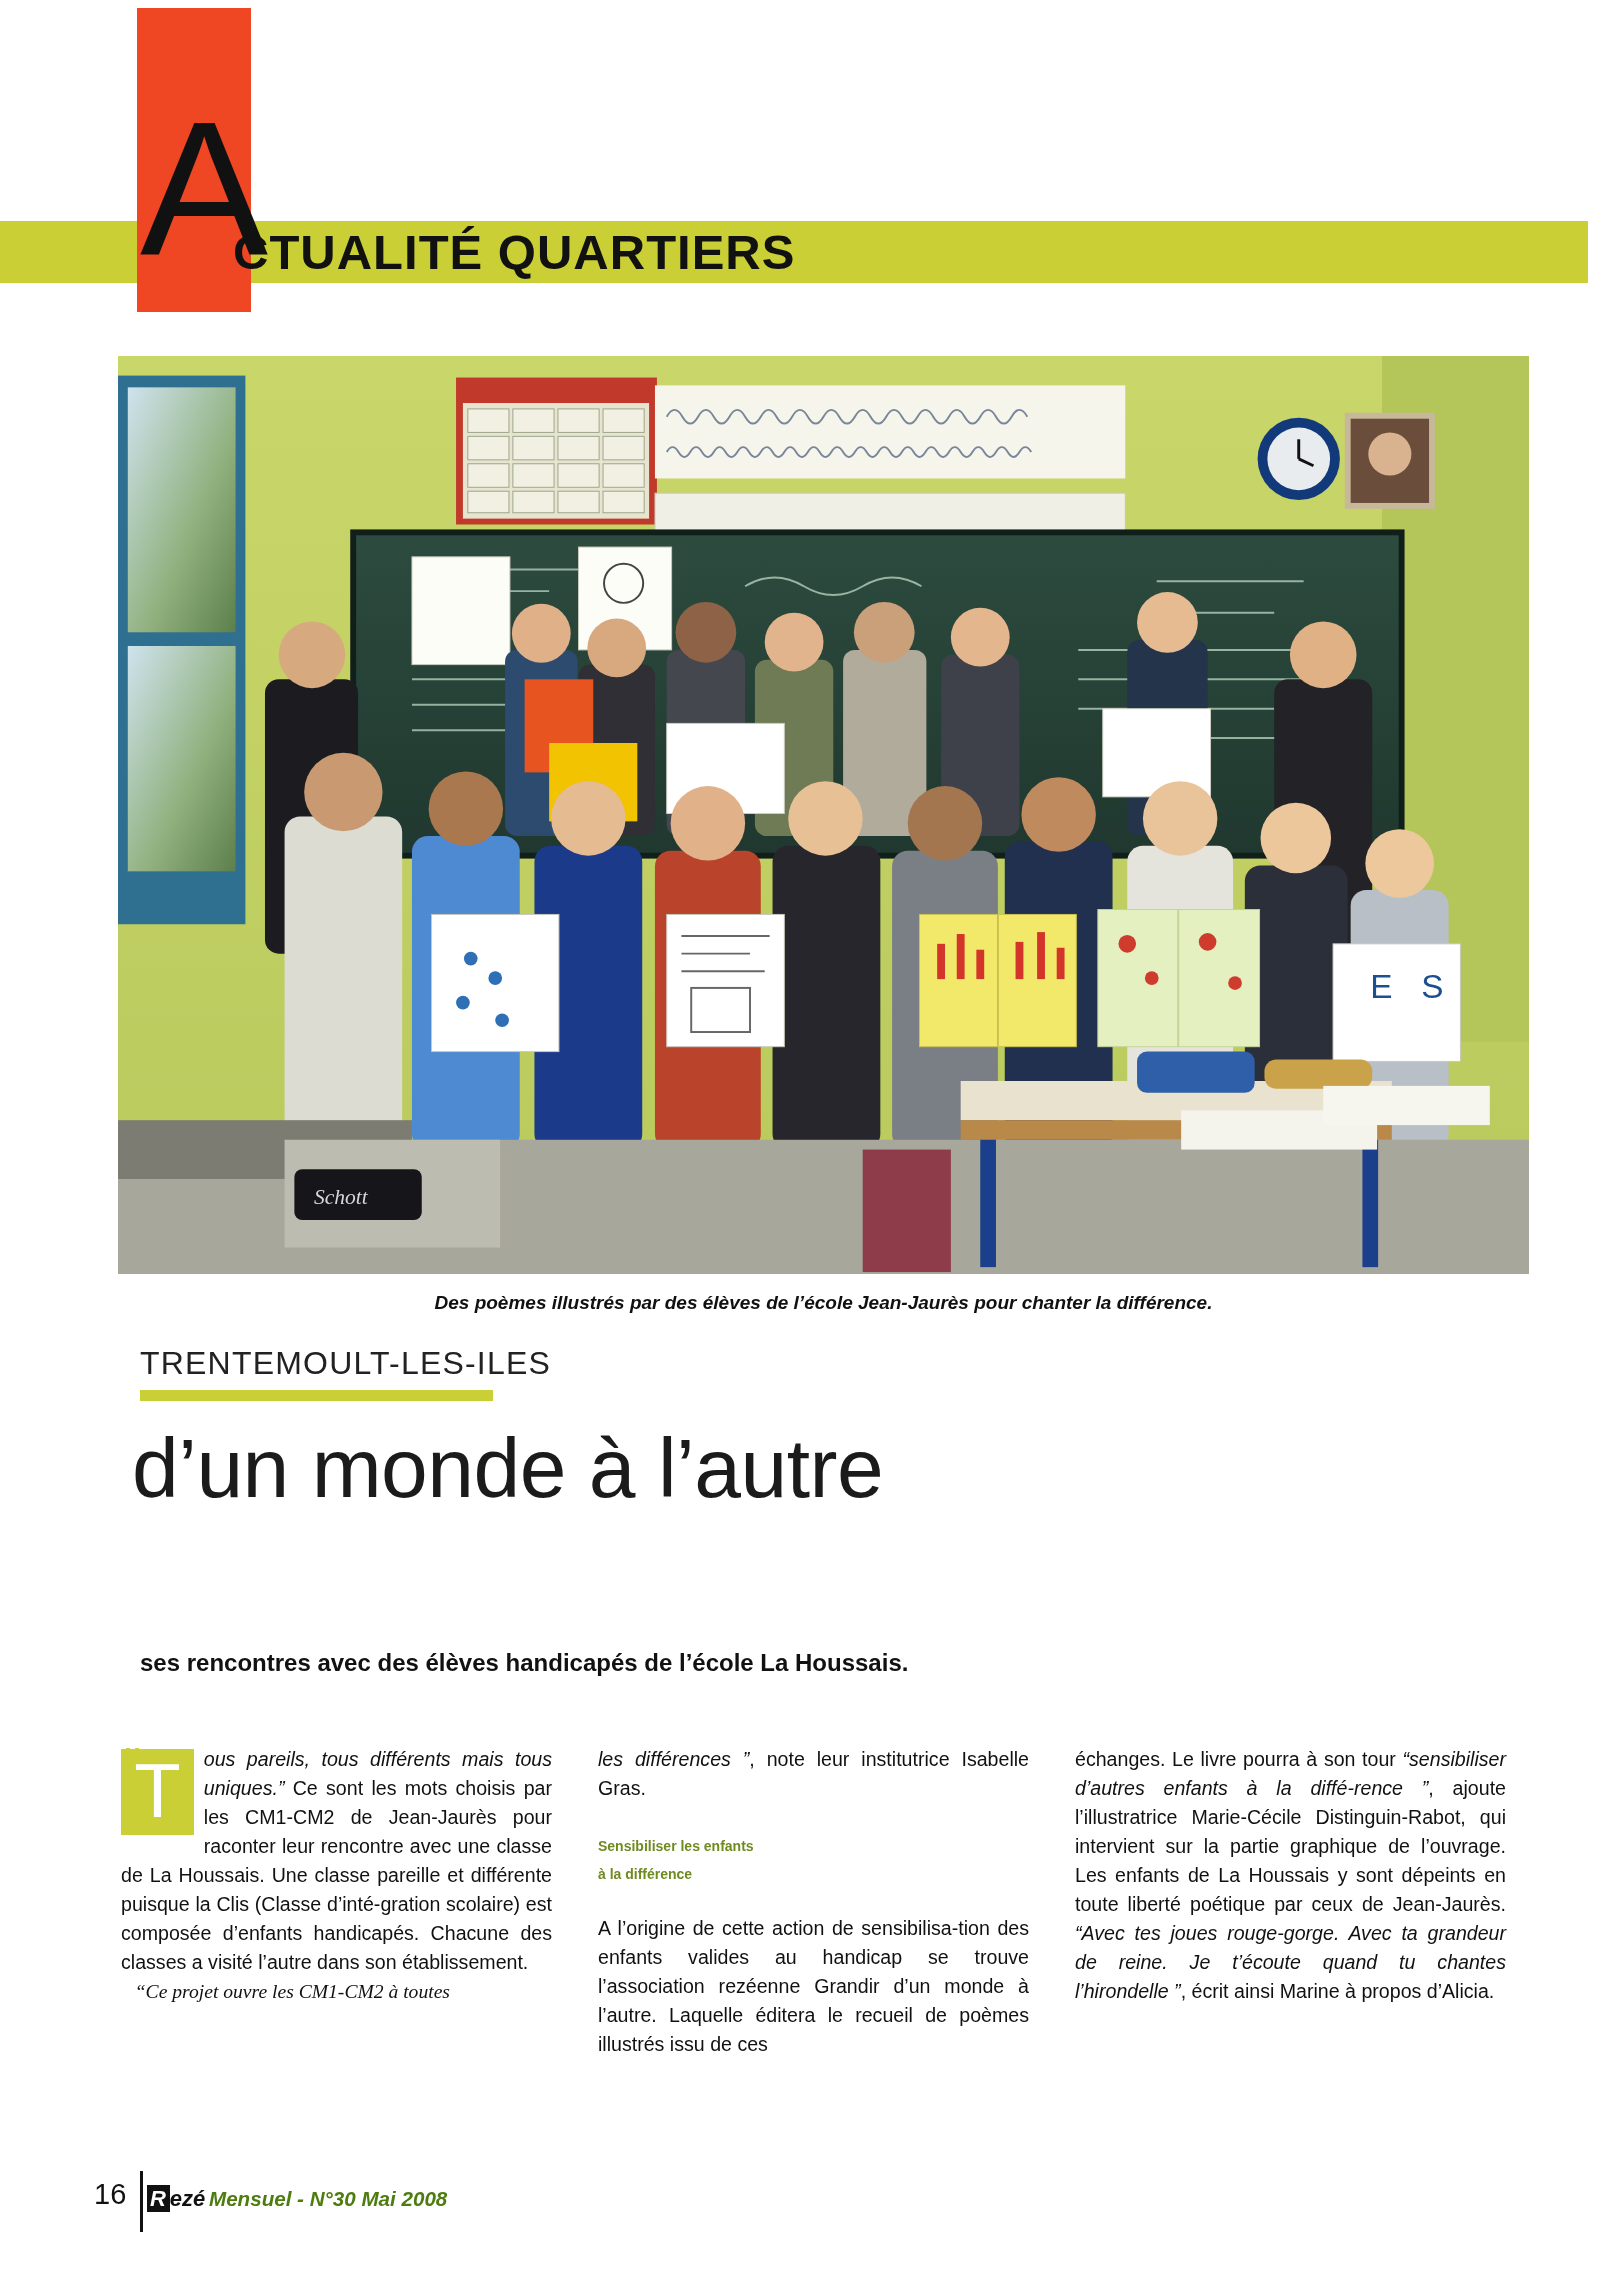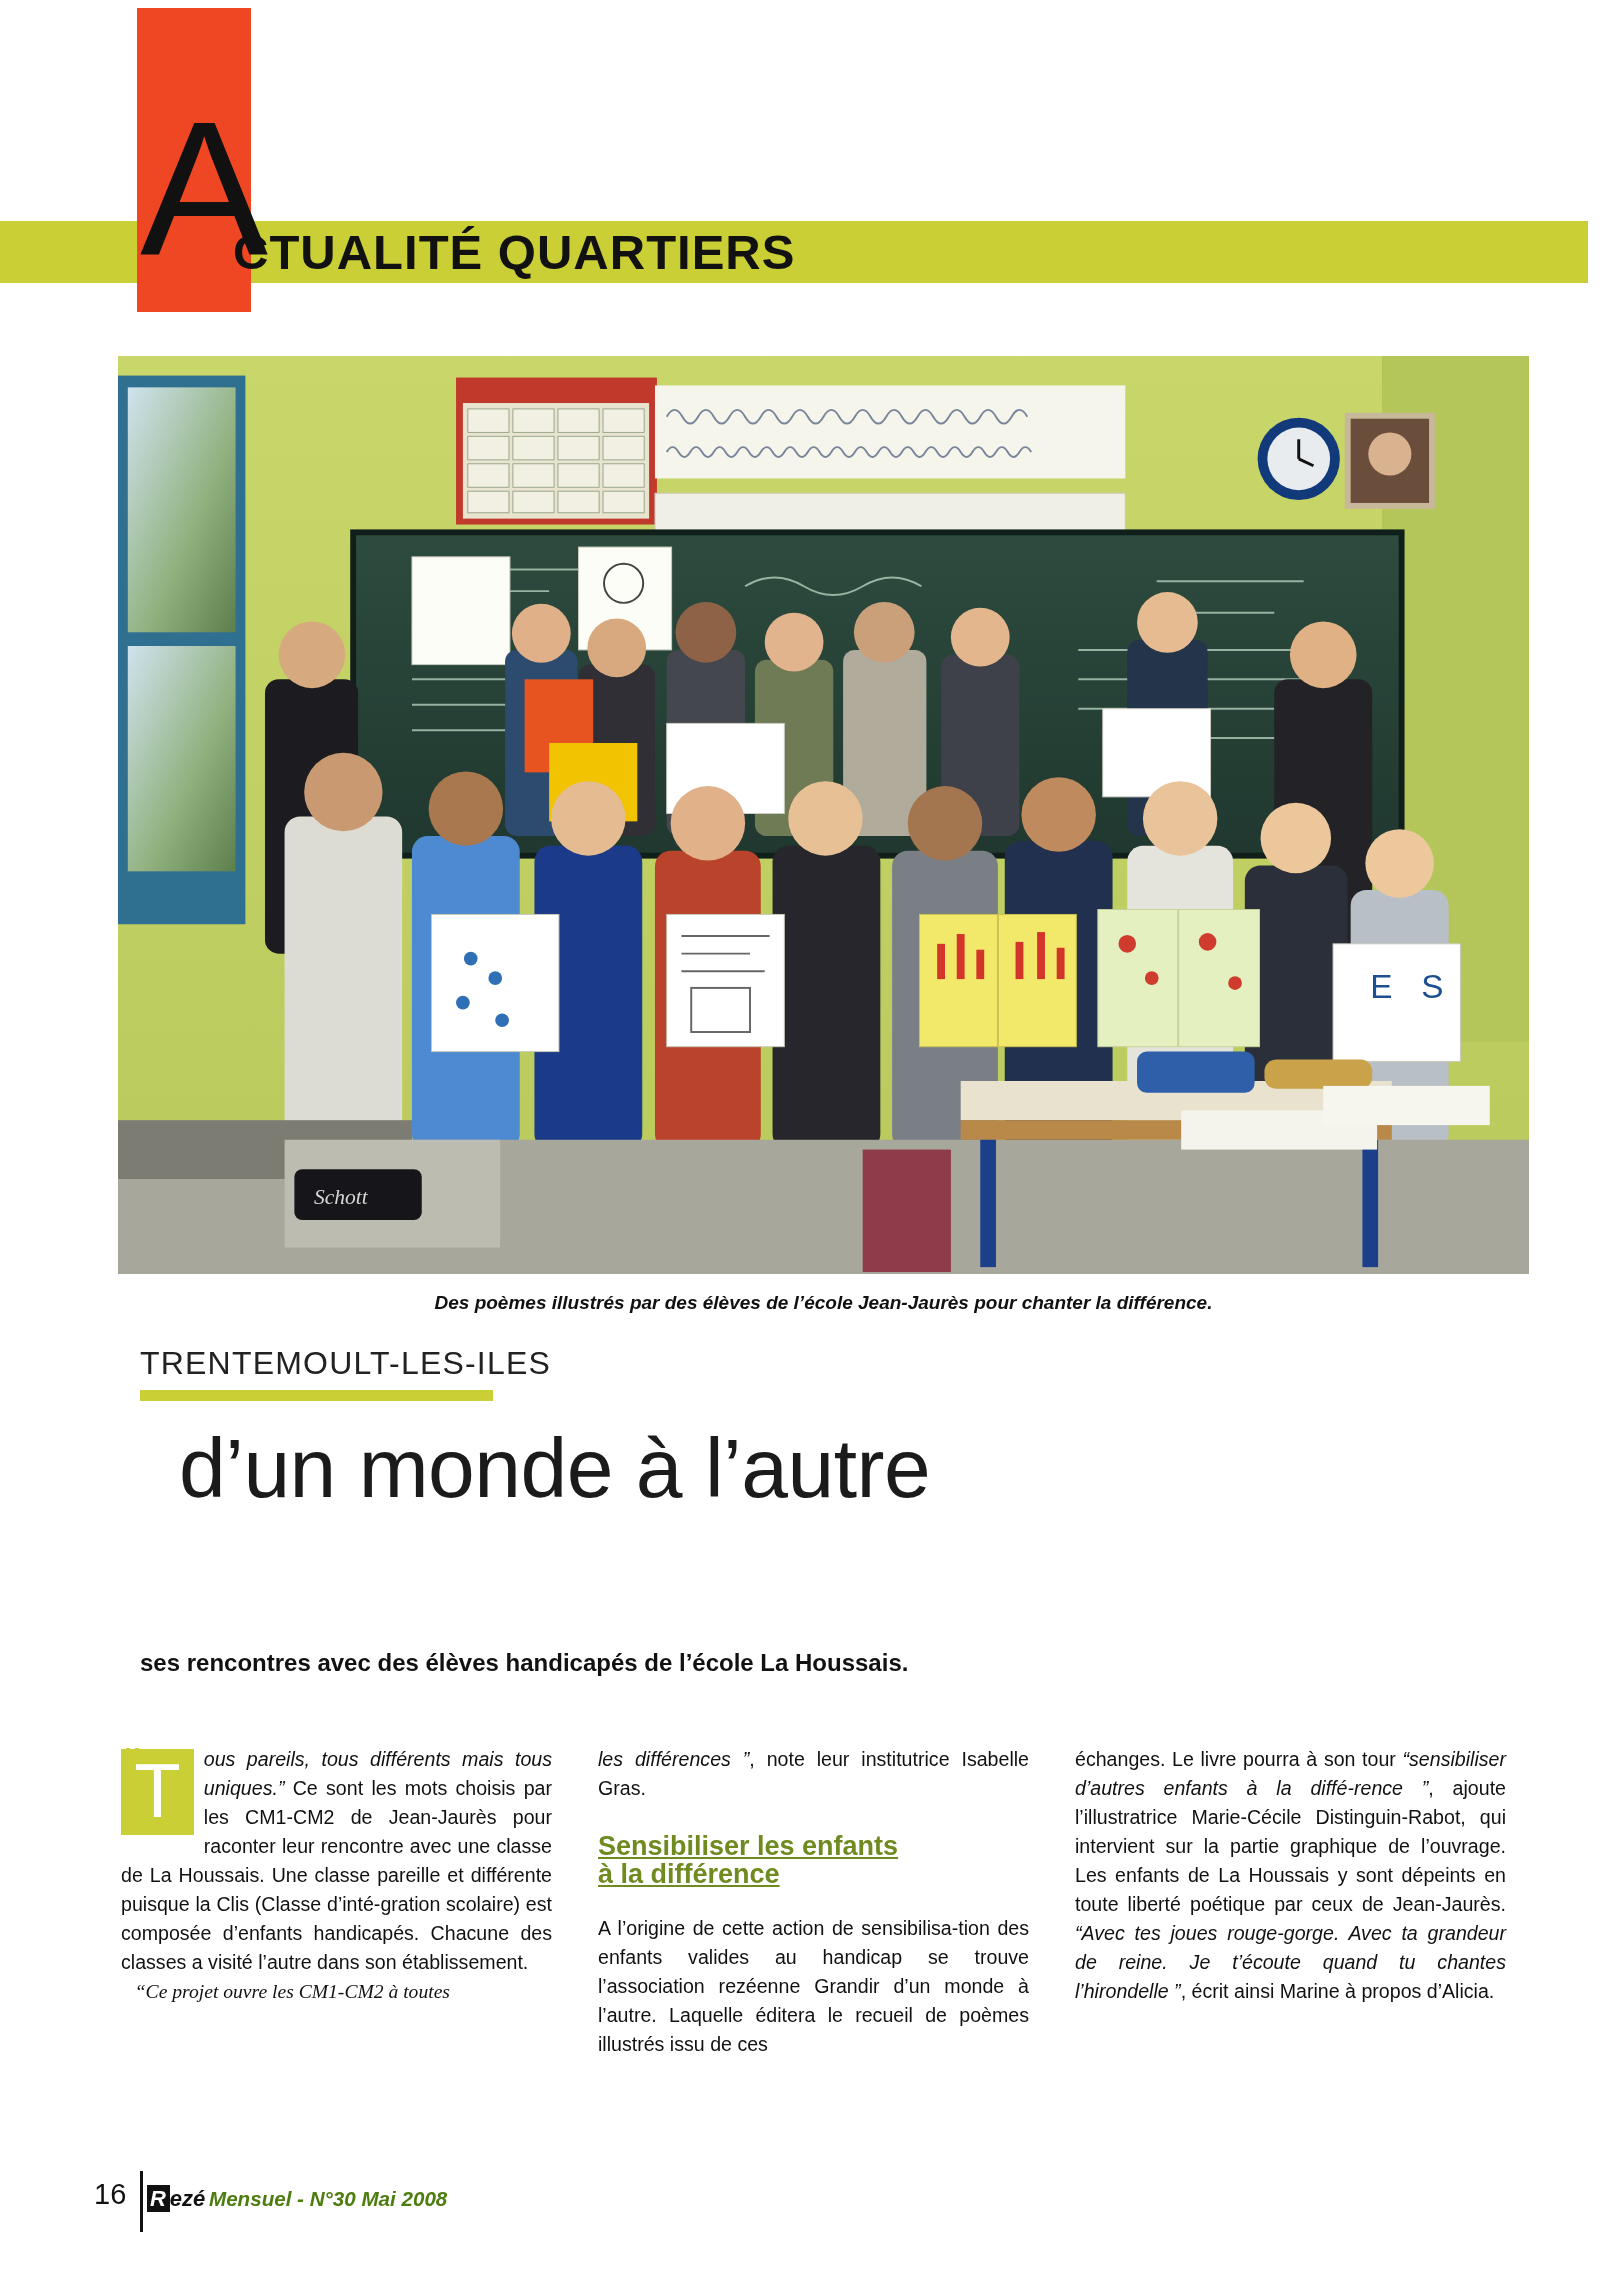--- a/index.html
+++ b/index.html
@@ -44,21 +44,21 @@
     font-size:32px;letter-spacing:1.2px;color:#222;font-weight:400;
   }
   .kicker-rule{position:absolute;left:140px;top:1390px;width:353px;height:10.8px;background:#c9cf34;}
 
   
   .headline{
     position:absolute;left:132px;top:1423px;width:1176px;
     font-size:84px;line-height:90px;font-weight:300;color:#1b1b1b;
     letter-spacing:-0.5px;
   }
-  .headline .l2{display:block;margin-left:47px;}
+  .headline .l2{display:block;}
 
   .standfirst{
     position:absolute;left:140px;top:1647px;width:1127px;
     font-size:24px;line-height:32px;font-weight:700;color:#111;
   }
 
   
   .cols{position:absolute;left:121px;top:1745px;width:1392px;}
   .col{position:absolute;top:0;width:431px;font-size:19.6px;line-height:29px;text-align:justify;color:#111;}
   .c1{left:0;}
@@ -71,21 +71,21 @@
 
   .dropcap-quote{
     position:absolute;left:0;top:-3.9px;font-size:43px;line-height:43px;color:#c9cf34;font-weight:700;
   }
   .dropcap{
     float:left;width:73px;height:86px;margin:3.9px 9.8px 0 0;
     background:#c9cf34;color:#fff;font-size:76px;line-height:84px;text-align:center;font-weight:400;
   }
 
   .subhead{
-    color:#6f8a1f;font-weight:700;font-size:27px;line-height:28px;margin:29px 0 25.5px 0;text-decoration:underline;
+    color:#6f8a1f;font-weight:700;font-size:14px;line-height:28px;margin:29px 0 25.5px 0;
   }
 
   .ital{font-style:italic;}
 
   
   .footer-rule{position:absolute;left:140px;top:2171px;width:2.9px;height:61px;background:#111;}
   .folio{
     position:absolute;left:94px;top:2178px;font-size:29px;font-weight:400;color:#111;
   }
   .footer-brand{

